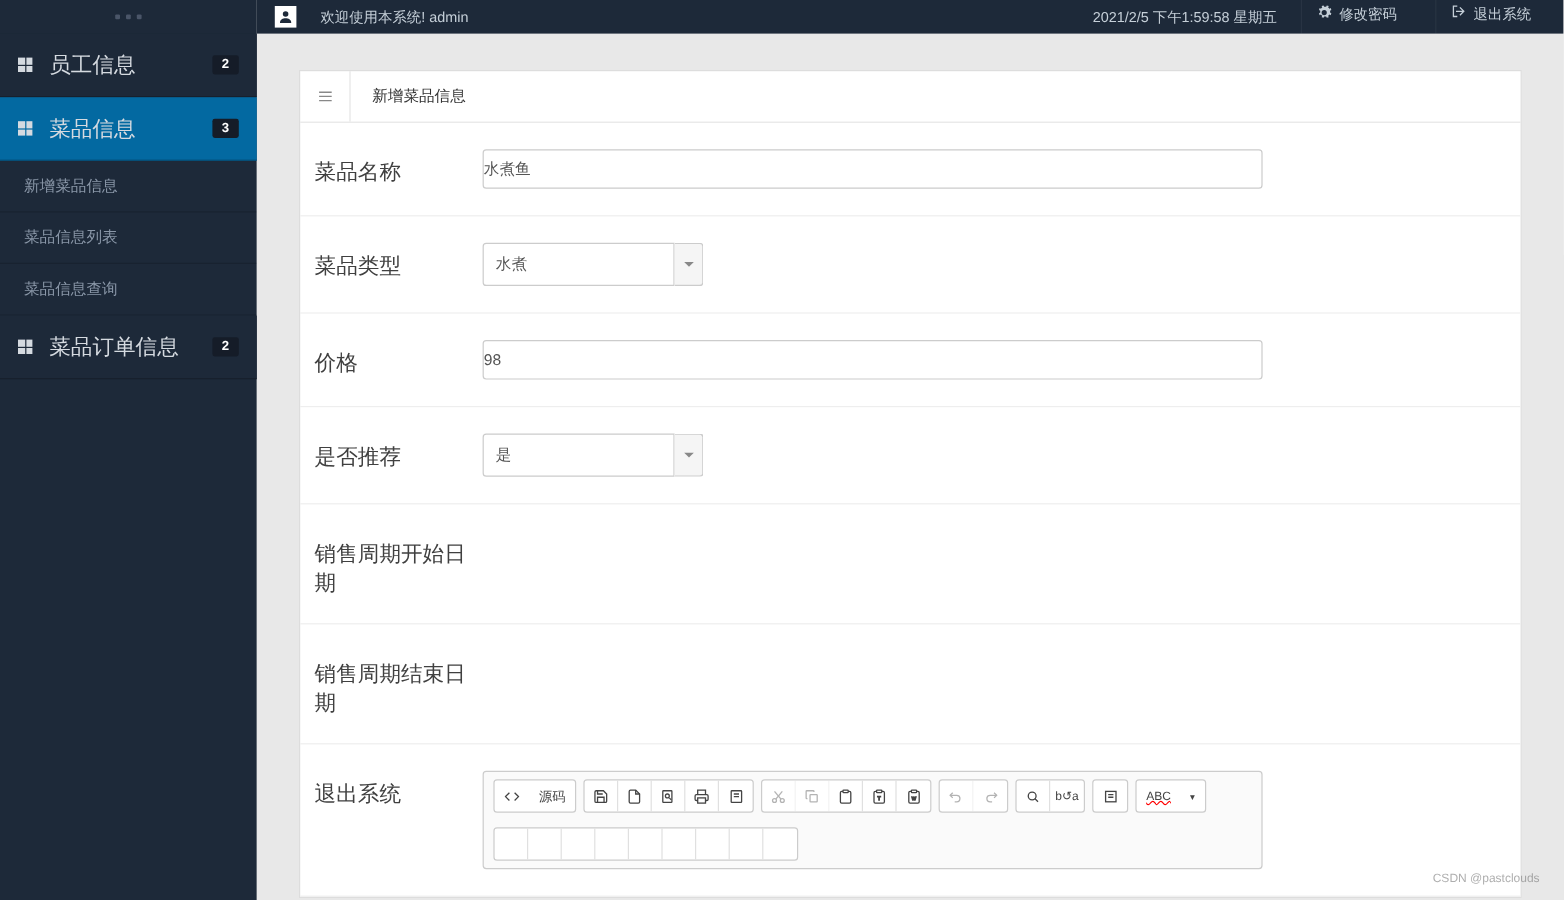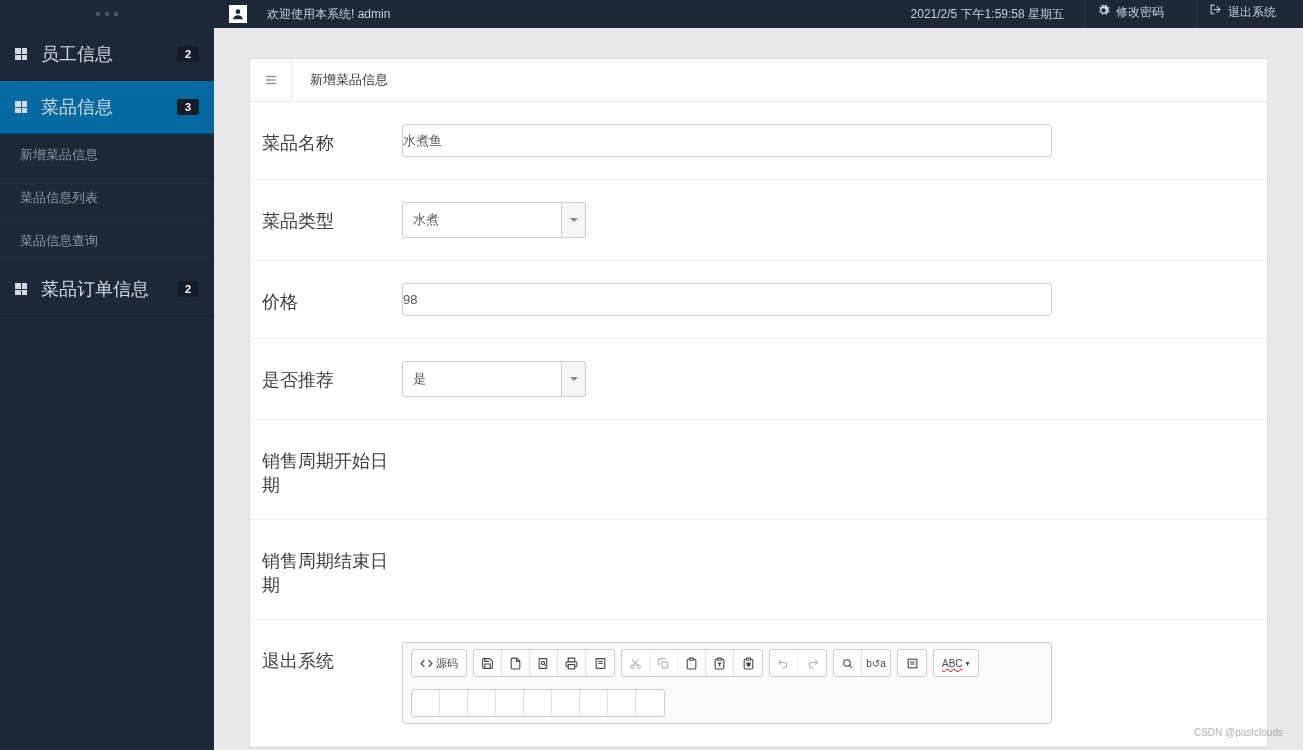--- a/index.html
+++ b/index.html
@@ -51,21 +51,21 @@
     .select-wrap .select-btn::after { content: ''; border: 4px solid transparent; border-top-color: #888; margin-top: 4px; }
     
     .error-msg { color: #e74c3c; font-size: 12px; margin-top: 8px; }
     
     
     .editor { border: 1px solid #ccc; background: #fafafa; border-radius: 3px; }
     .editor-toolbar { padding: 6px 8px; display: flex; gap: 6px; flex-wrap: wrap; }
     .btn-group { display: flex; border: 1px solid #ccc; border-radius: 3px; background: #fff; }
     .ebtn { width: 28px; height: 26px; display: flex; align-items: center; justify-content: center; border-right: 1px solid #e0e0e0; cursor: pointer; font-size: 11px; color: #444; }
     .ebtn:last-child { border-right: none; }
-    .ebtn.wide { width: auto; padding: 0 8px; gap: 3px; }
+    .ebtn.wide { width: auto; padding: 0 8px; gap: 16px; }
     .ebtn.disabled { opacity: 0.4; }
     .ebtn svg { width: 13px; height: 13px; }
     
     .watermark { position: fixed; bottom: 12px; right: 20px; color: rgba(120,120,120,0.6); font-size: 10px; }
   </style>
 </head>
 <body>
 
 <div class="app">
 

